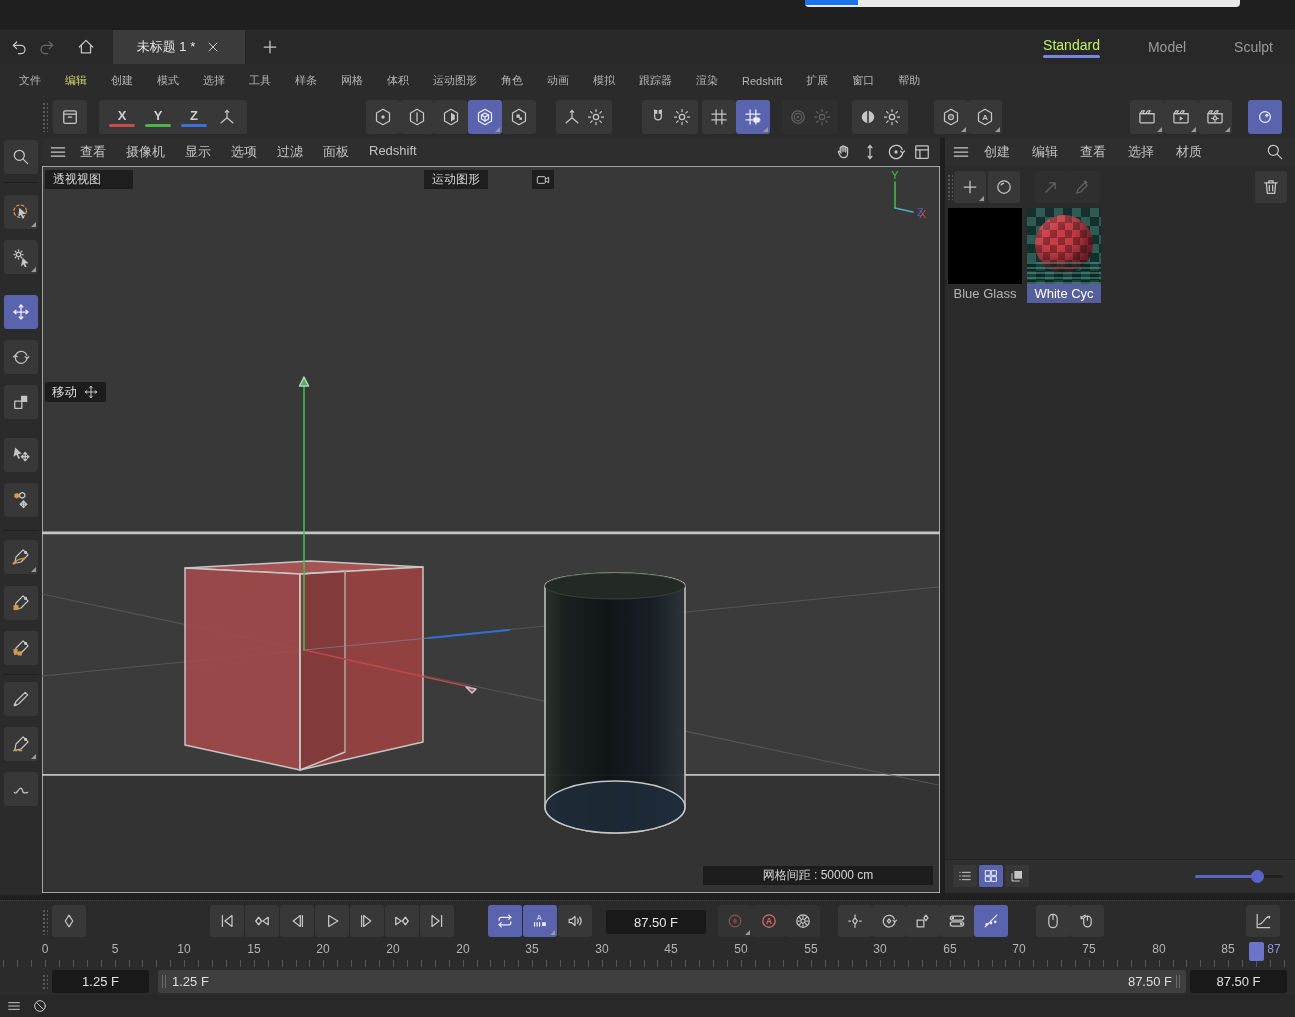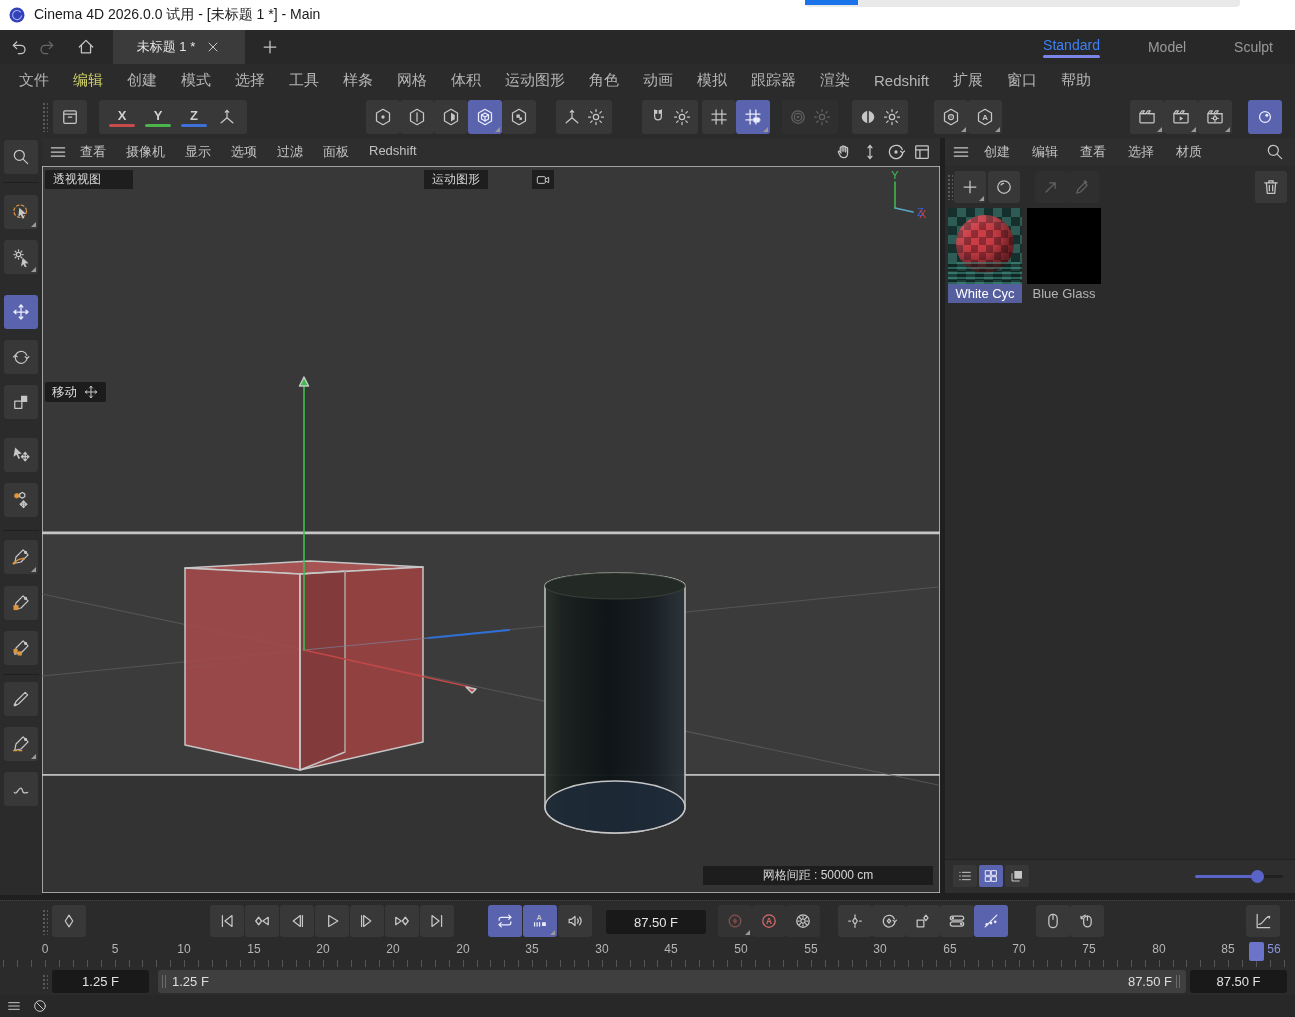--- a/index.html
+++ b/index.html
@@ -24,26 +24,26 @@
   .artifact .blue{position:absolute;left:0;top:0;width:53px;height:5px;background:#1a73e8;}
 
   
   #tabbar{left:0;top:30px;width:1295px;height:34px;background:#282828;}
   .tbtn{position:absolute;top:5px;width:24px;height:24px;display:flex;align-items:center;justify-content:center;border-radius:3px;cursor:pointer;}
   .tbtn.dim{opacity:.4;}
   .tab{position:absolute;left:113px;top:0;width:132px;height:34px;background:#3b3b3b;color:#e4e4e4;
     display:flex;align-items:center;justify-content:center;gap:10px;font-size:13px;}
   .layouts{position:absolute;right:22px;top:0;height:34px;display:flex;gap:48px;align-items:center;}
   .layout{color:#9a9a9a;font-size:14px;cursor:pointer;text-align:center;}
-  .layout.active{color:#3b82f6;}
+  .layout.active{color:#bef264;}
   .layout.active::after{content:"";display:block;height:3px;background:#7b85e6;border-radius:2px;margin-top:2px;}
 
   
   #menubar{left:0;top:64px;width:1295px;height:33px;background:#2b2b2b;display:flex;align-items:center;padding-left:8px;box-sizing:border-box;gap:2px;}
-  #menubar .item{padding:0 11px;color:#b5b5b5;font-size:15px;cursor:pointer;text-align:center;}
+  #menubar .item{padding:0 11px;color:#b5b5b5;font-size:11px;cursor:pointer;text-align:center;}
   #menubar .item.active{color:#d0d268;}
 
   
   #toolbar{left:0;top:97px;width:1295px;height:41px;background:#2b2b2b;}
   .tile{position:absolute;top:3px;width:34px;height:34px;background:#383838;border-radius:3px;
     display:flex;align-items:center;justify-content:center;cursor:pointer;}
   .tile.sel{background:#5a63ae;}
   .tile.sel svg{stroke:#ecedfa;}
   .tile.sel .f{fill:#ecedfa;}
   .tile.wide{width:56px;gap:4px;}
@@ -124,27 +124,20 @@
   #rangeslider .spacer{flex:1;}
 
   
   #statusbar{left:0;top:995px;width:1295px;height:22px;background:#282828;display:flex;align-items:center;gap:10px;padding-left:6px;box-sizing:border-box;}
 </style>
 </head>
 <body>
 
 <div id="app">
 
-  <div id="titlebar" class="abs">
-    <span class="logo"><svg viewBox="0 0 24 24">
-          <circle cx="12" cy="12" r="10" fill="#3440b8" stroke="none"></circle>
-          <path d="M16.5 8a6 6 0 1 0 1.5 5" stroke="#9fb4ff"></path>
-        </svg></span>
-    <span class="title">Cinema 4D 2026.0.0 试用 - [未标题 1 *] - Main</span>
-  </div>
   <div class="artifact abs">
       <span class="blue"></span>
     </div>
 
   <div id="tabbar" class="abs">
     <div class="tbtn" style="left:8px">
         <span class="ic"><svg viewBox="0 0 24 24">
             <path d="M8 6L4 10l4 4"></path>
             <path d="M4 10h9a5 5 0 0 1 0 10h-3"></path>
           </svg></span>
@@ -587,30 +580,30 @@
       <div class="tile" style="left:310px">
           <span class="ic"><svg viewBox="0 0 24 24">
               <path d="M4.5 7h15M9.5 7V4.5h5V7M6.5 7l1 12.5h9l1-12.5"></path>
               <path d="M10 10v6.5M14 10v6.5"></path>
             </svg></span>
         </div>
     </div>
     <div id="matthumbs">
 
 
+        <div class="mat" data-kind="black">
+          <div class="thumb"></div>
+          <div class="mlabel">Blue Glass</div>
+        </div>
+
         <div class="mat active" data-kind="red-checker">
           <div class="thumb">
             <div class="sph"></div>
           </div>
           <div class="mlabel">White Cyc</div>
-        </div>
-
-        <div class="mat" data-kind="black">
-          <div class="thumb"></div>
-          <div class="mlabel">Blue Glass</div>
         </div>
       </div>
     <div id="matfooter">
       <div class="vtile" style="left:8px">
           <span class="ic-s"><svg viewBox="0 0 24 24">
               <path d="M8 6.5h12M8 12h12M8 17.5h12"></path>
               <circle cx="4.5" cy="6.5" r="1" class="f"></circle>
               <circle cx="4.5" cy="12" r="1" class="f"></circle>
               <circle cx="4.5" cy="17.5" r="1" class="f"></circle>
             </svg></span>
@@ -802,21 +795,21 @@
       <span class="num" style="left:741px">50</span>
       <span class="num" style="left:811px">55</span>
       <span class="num" style="left:880px">30</span>
       <span class="num" style="left:950px">65</span>
       <span class="num" style="left:1019px">70</span>
       <span class="num" style="left:1089px">75</span>
       <span class="num" style="left:1159px">80</span>
       <span class="num" style="left:1228px">85</span>
       <div class="ticks"></div>
       <div id="playhead"></div>
-      <span id="phlabel">56</span>
+      <span id="phlabel">87</span>
     </div>
 
     <div id="rangerow">
       <div class="grip" style="left:42px;top:6px;height:16px"></div>
       <div class="rfield" style="left:52px;width:97px">1.25 F</div>
       <div id="rangeslider">
         <span class="g"></span>
         <span>1.25 F</span>
         <span class="spacer"></span>
         <span>87.50 F</span>

